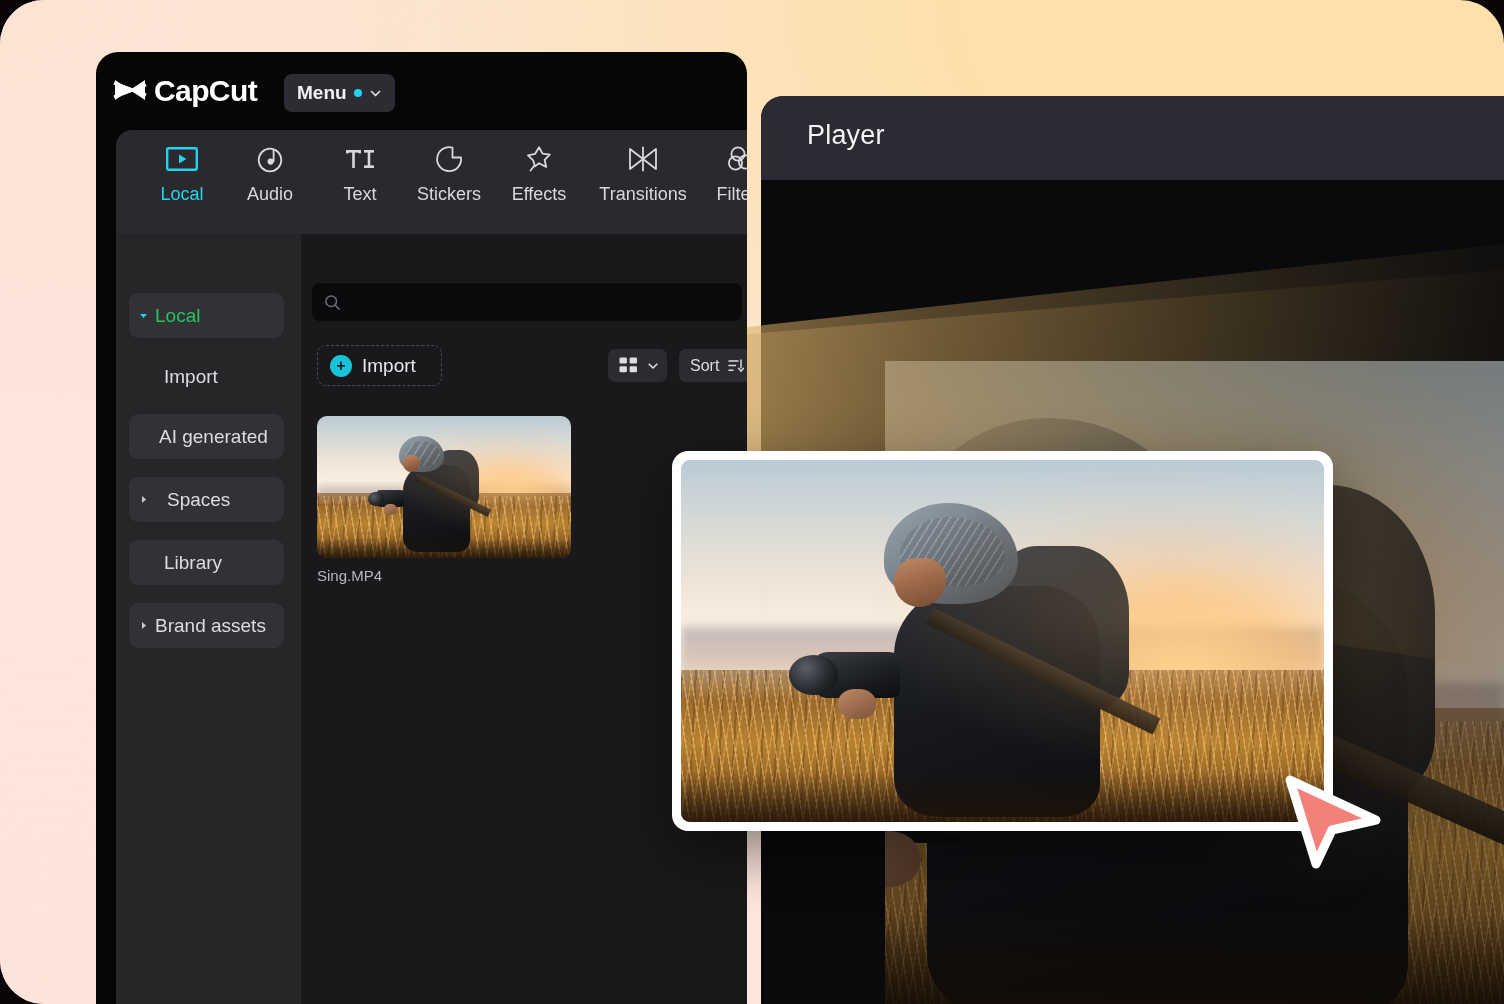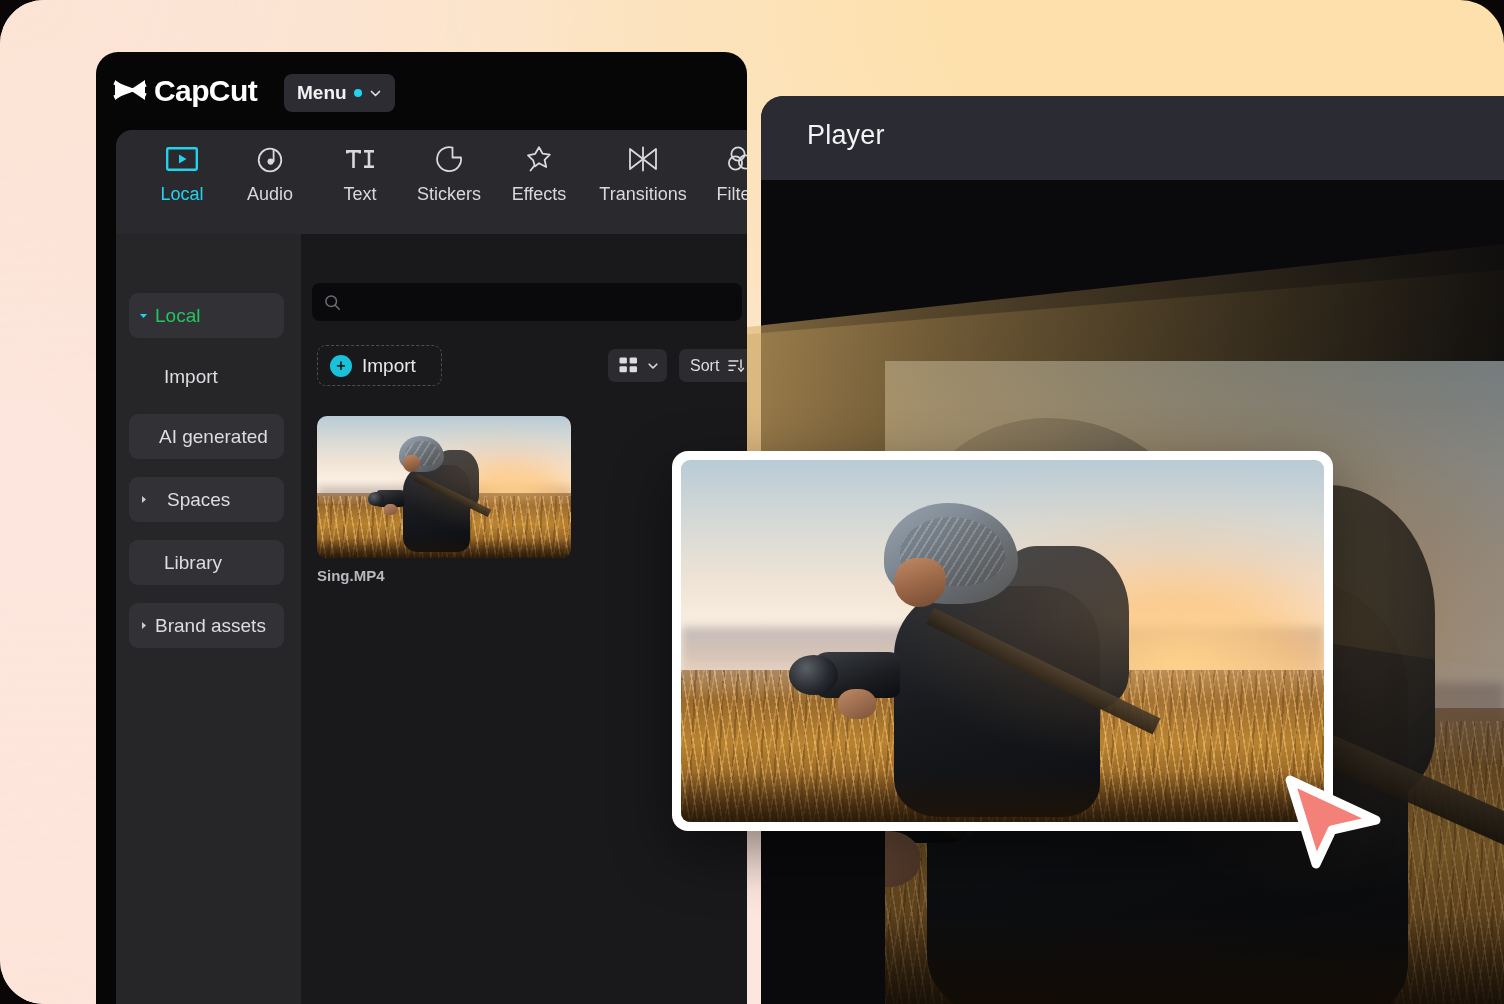--- a/index.html
+++ b/index.html
@@ -232,21 +232,21 @@
   #import-label { font-size: 19px; color: #e7e8ec; }
 
   .pill {
     position: absolute; top: 115px; height: 33px;
     background: #2c2c30; border-radius: 7px;
     display: flex; align-items: center; gap: 9px; padding: 0 11px;
     cursor: pointer;
   }
   .pill .plabel { font-size: 16px; color: #dcdde1; }
 
-  #media-card { position: absolute; left: 113px; top: 182px; width: 254px; cursor: pointer; font-weight: bold; }
+  #media-card { position: absolute; left: 113px; top: 182px; width: 254px; cursor: pointer; }
   #media-thumb {
     position: relative; width: 254px; height: 142px;
     border-radius: 10px; overflow: hidden;
   }
   #media-name {
     margin-top: 9px; font-size: 15px; color: #b7b8bd;
   }
 
   
   #preview-card {

